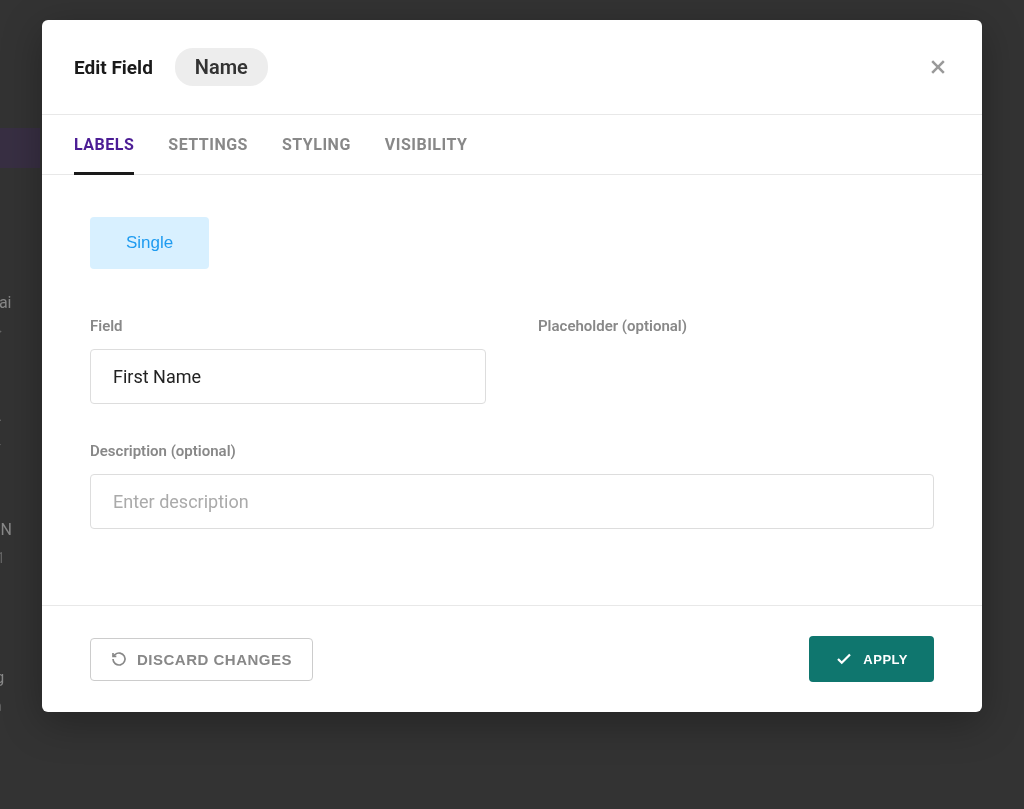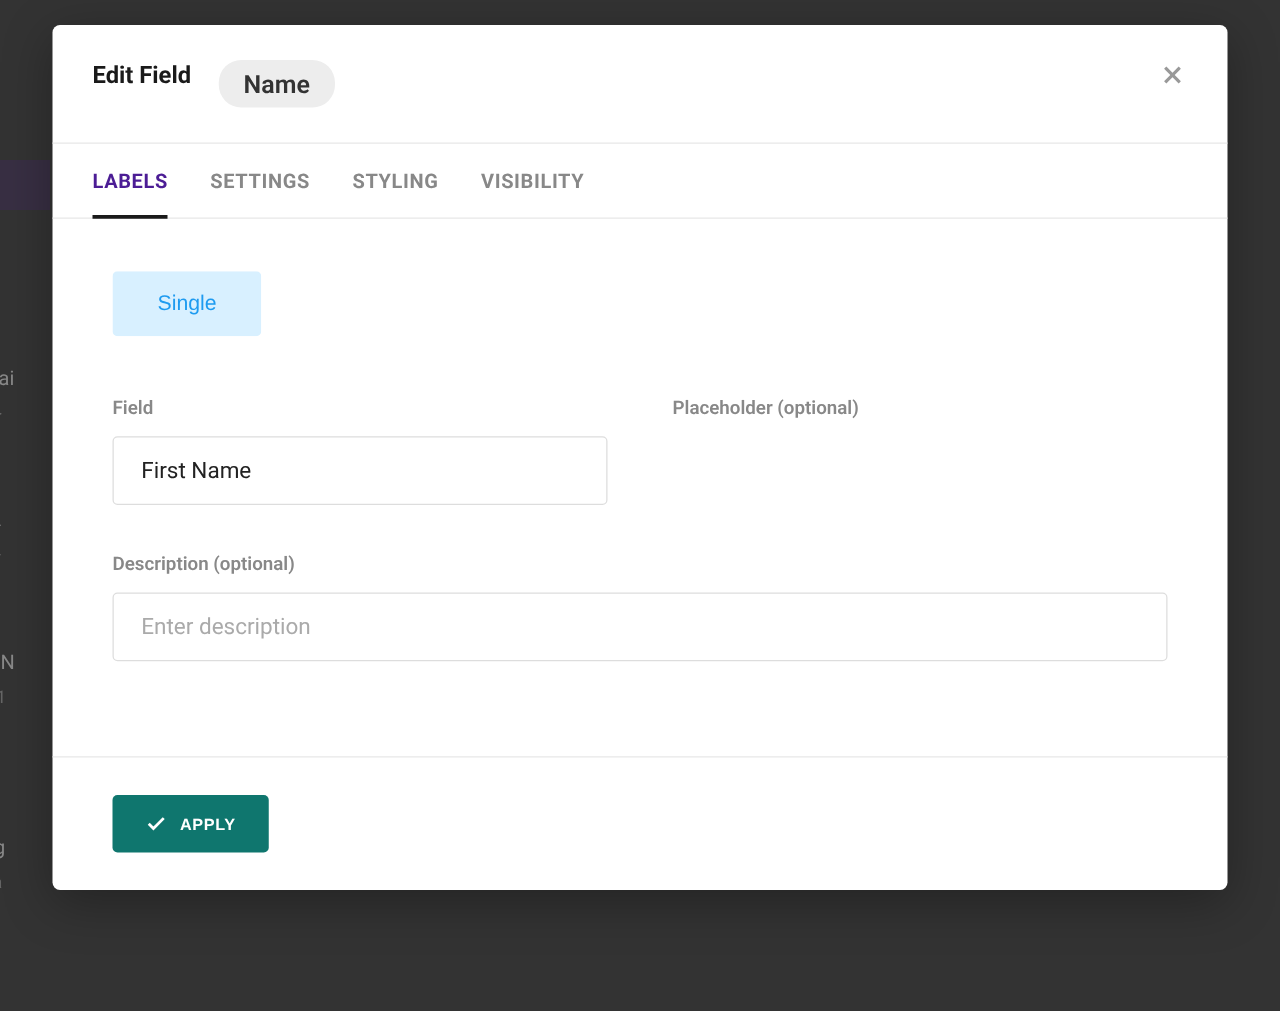--- a/index.html
+++ b/index.html
@@ -42,21 +42,21 @@
       position: absolute;
       left: 42px;
       top: 20px;
       width: 940px;
       background: #ffffff;
       border-radius: 6px;
       box-shadow: 0 10px 40px rgba(0,0,0,0.3);
     }
     .modal-header {
       display: flex;
-      align-items: flex-start;
+      align-items: center;
       padding: 28px 32px 28px 32px;
       border-bottom: 1px solid #e8e8e8;
     }
     .modal-title {
       font-size: 19px;
       font-weight: 700;
       color: #1a1a1a;
       margin-right: 22px;
     }
     .modal-chip {
@@ -237,20 +237,27 @@
 
     <div class="form-row">
       <div class="form-group full">
         <label class="form-label">Description (optional)</label>
         <input class="form-input" type="text" placeholder="Enter description" style="">
       </div>
     </div>
   </div>
 
   <div class="modal-footer">
+    <button class="btn-discard">
+      <svg viewBox="0 0 24 24" fill="none" stroke="currentColor" stroke-width="2.5">
+        <path d="M3 12a9 9 0 1 0 3-6.7L3 8"></path>
+        <polyline points="3 3 3 8 8 8"></polyline>
+      </svg>
+      <span>DISCARD CHANGES</span>
+    </button>
     <button class="btn-apply">
       <svg viewBox="0 0 24 24" fill="none" stroke="currentColor" stroke-width="3">
         <polyline points="4 12 9 17 20 6"></polyline>
       </svg>
       <span>APPLY</span>
     </button>
   </div>
 </div>
 
 </body></html>

